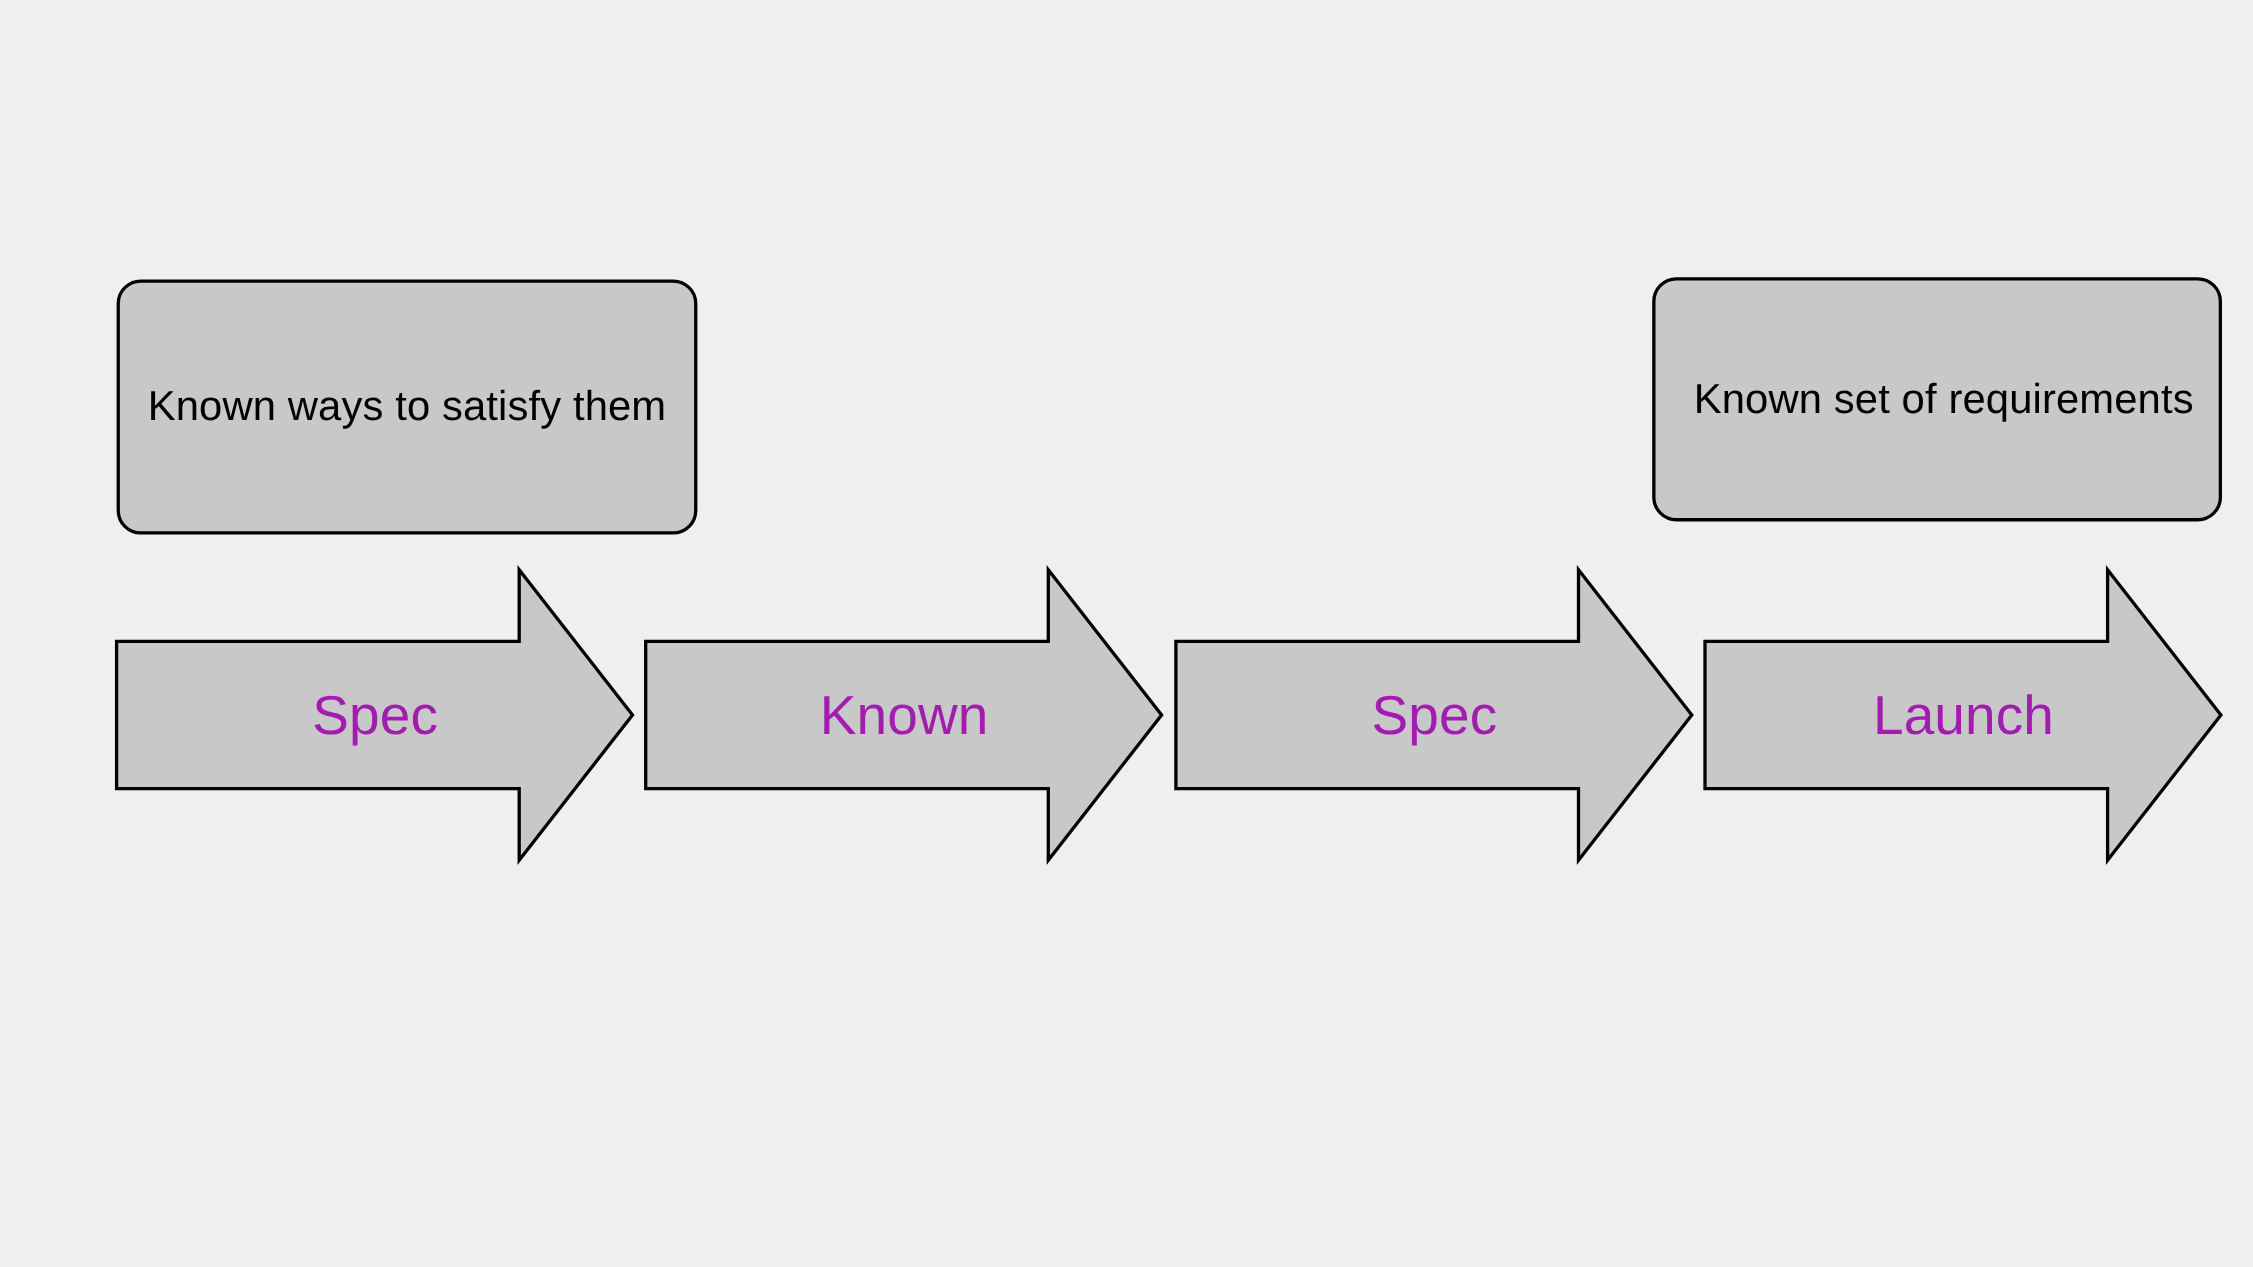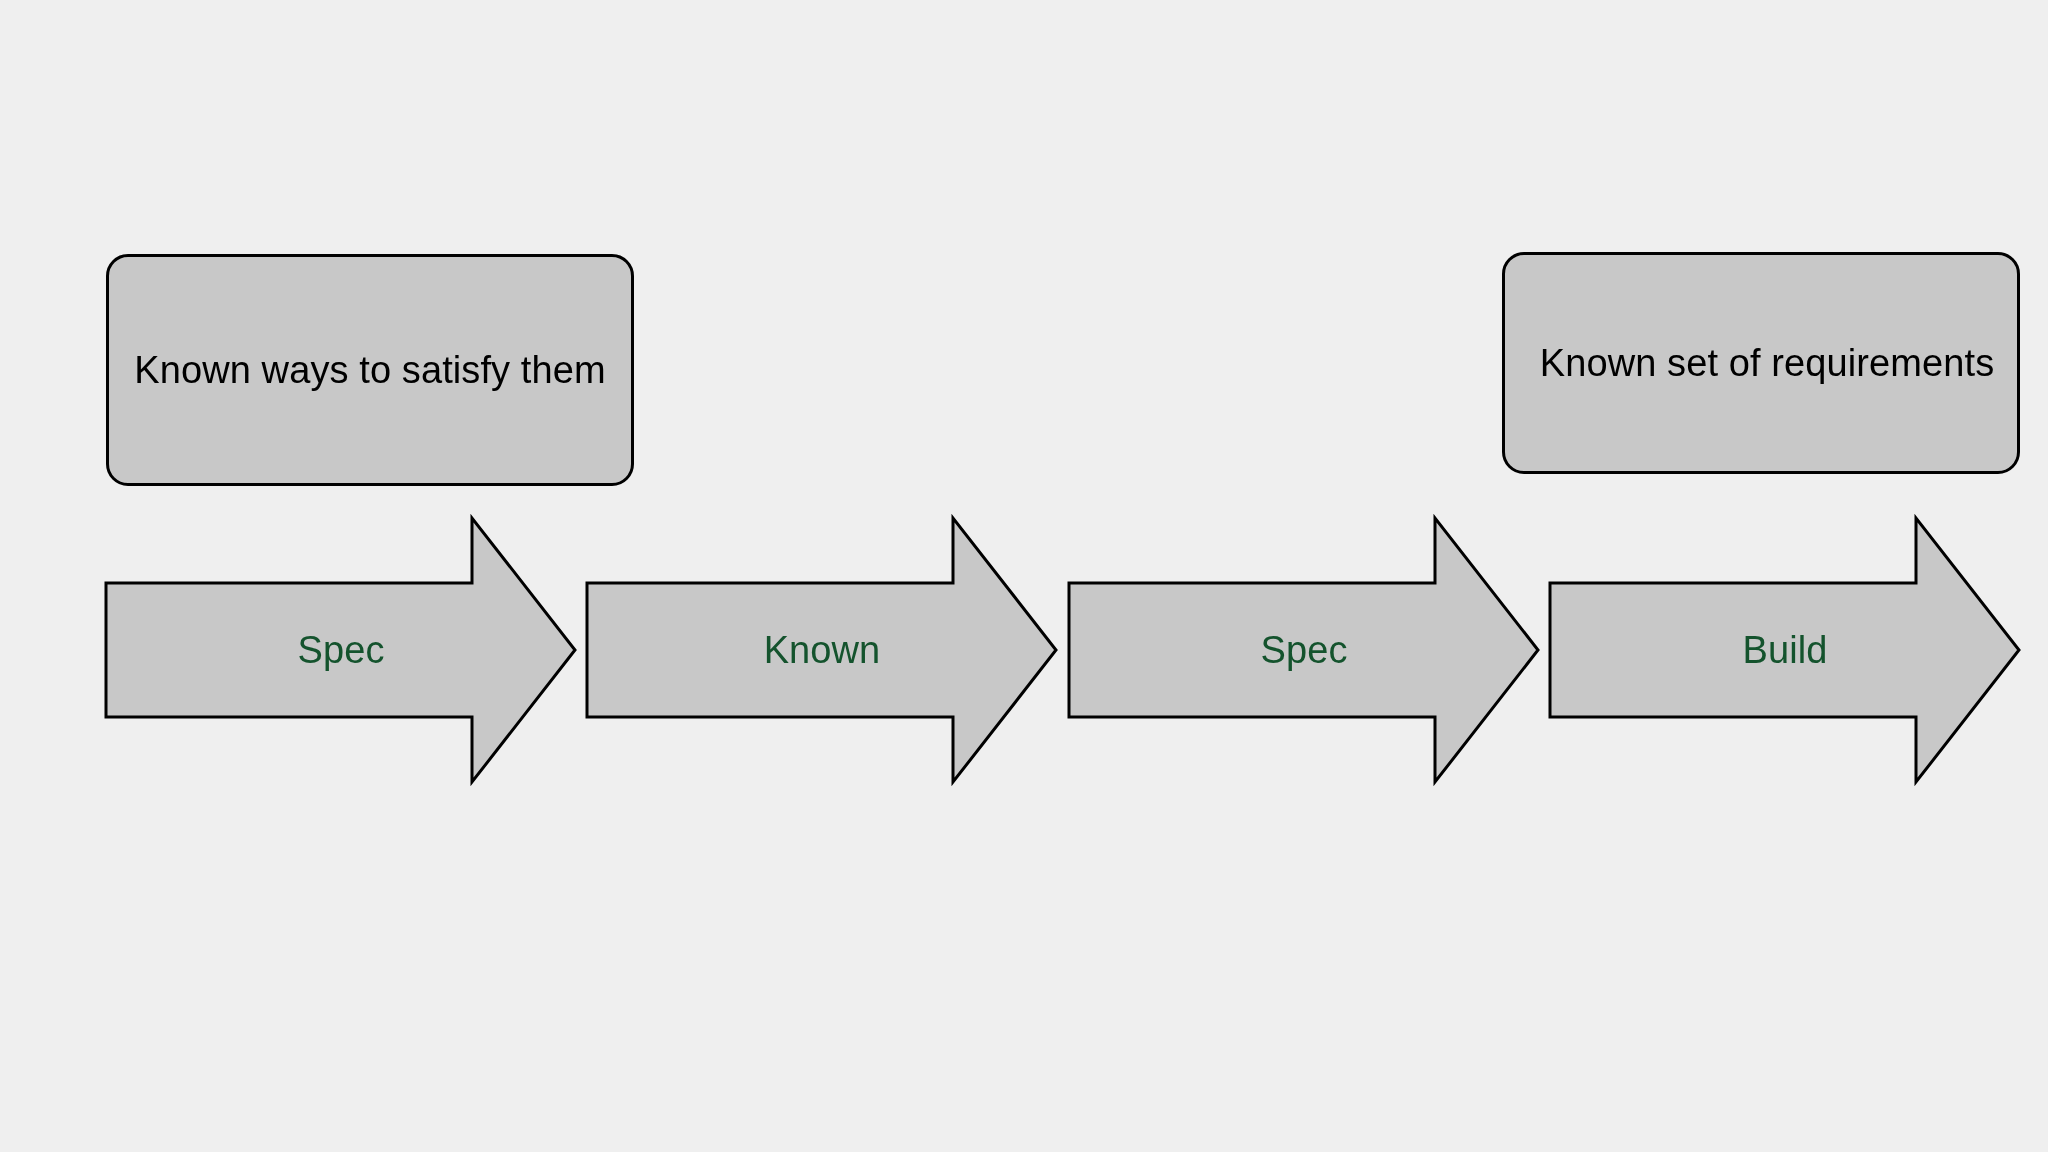--- a/index.html
+++ b/index.html
@@ -63,22 +63,22 @@
   }
   .arrow .arrow-label {
     position: absolute;
     left: 0;
     top: 0;
     width: 474px;
     height: 268px;
     display: flex;
     align-items: center;
     justify-content: center;
-    font-size: 38px;
-    color: #14532d;
+    font-size: 50px;
+    color: #a21caf;
     letter-spacing: 0.1px;
     pointer-events: none;
   }
   #arrow-0 { left: 104px; }
   #arrow-1 { left: 585px; }
   #arrow-2 { left: 1067px; }
   #arrow-3 { left: 1548px; }
 </style>
 </head>
 <body>
@@ -111,16 +111,16 @@
     <svg viewBox="0 0 474 268" xmlns="http://www.w3.org/2000/svg">
       <polygon class="arrow-shape" points="2,67 368,67 368,2 471,134 368,266 368,201 2,201"></polygon>
     </svg>
     <div class="arrow-label">Spec</div>
   </div>
 
   <div id="arrow-3" class="arrow">
     <svg viewBox="0 0 474 268" xmlns="http://www.w3.org/2000/svg">
       <polygon class="arrow-shape" points="2,67 368,67 368,2 471,134 368,266 368,201 2,201"></polygon>
     </svg>
-    <div class="arrow-label">Build</div>
+    <div class="arrow-label">Launch</div>
   </div>
 
 </div>
 
 </body></html>

